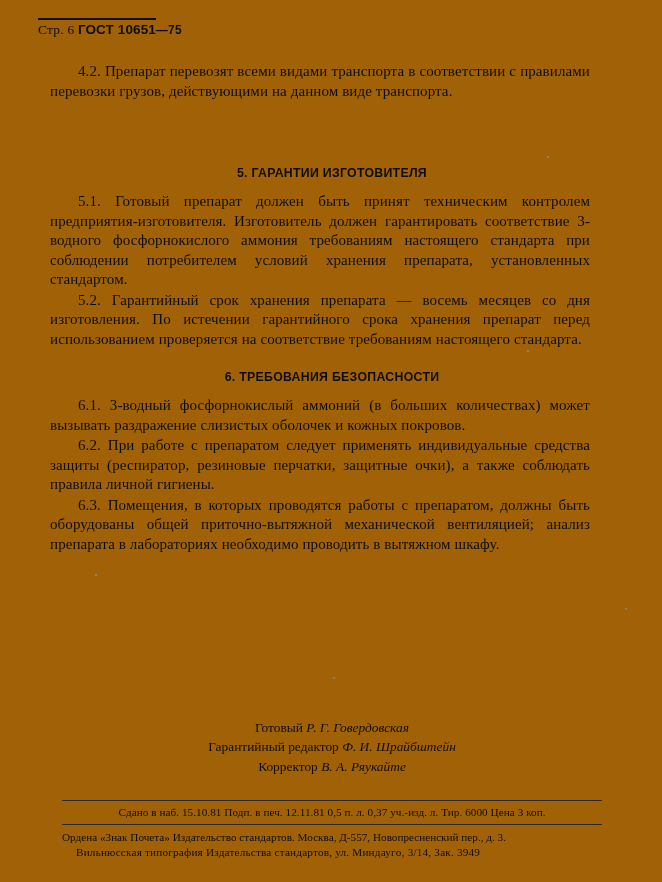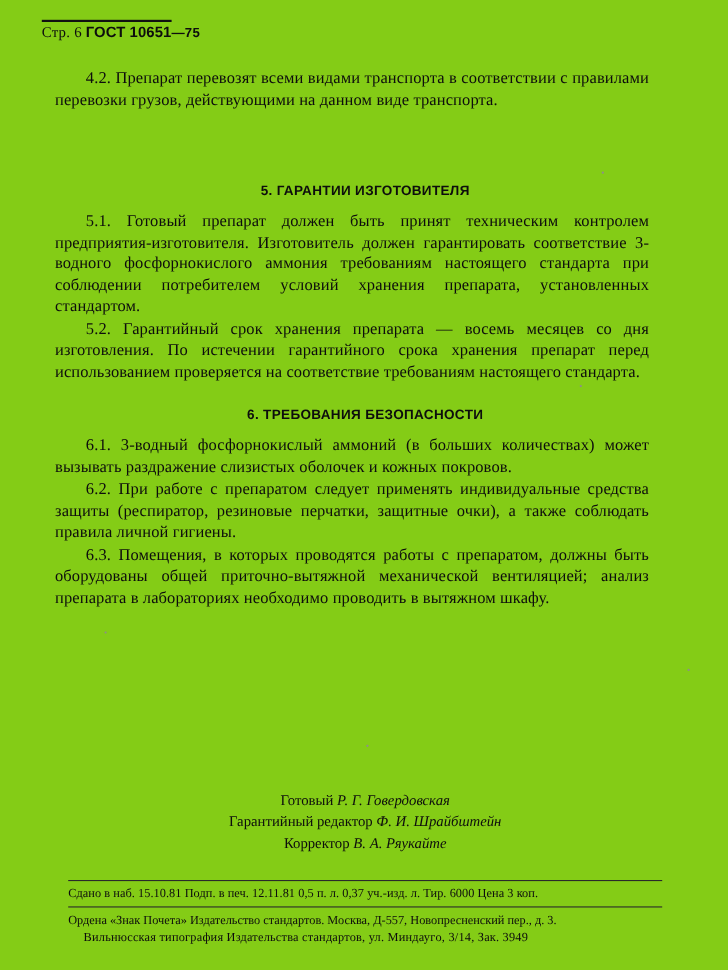--- a/index.html
+++ b/index.html
@@ -8,21 +8,21 @@
     background: #ffffff;
   }
   body {
     font-family: "Liberation Serif", serif;
     color: #0d0d0d;
   }
   .page {
     position: relative;
     width: 662px;
     height: 882px;
-    background: #84cc16;
+    background: #a16207;
     overflow: hidden;
   }
   .rule-top {
     position: absolute;
     left: 38px;
     top: 18px;
     width: 118px;
     height: 2px;
     background: #111;
   }
@@ -107,20 +107,21 @@
     background: #2a2a2a;
   }
   .imprint {
     position: absolute;
     left: 62px;
     top: 806px;
     width: 540px;
     font-size: 11.2px;
     font-family: "Liberation Serif", serif;
     letter-spacing: 0.05px;
+    text-align: center;
     white-space: nowrap;
   }
   .hr2 {
     position: absolute;
     left: 62px;
     top: 824px;
     width: 540px;
     height: 1px;
     background: #2a2a2a;
   }

